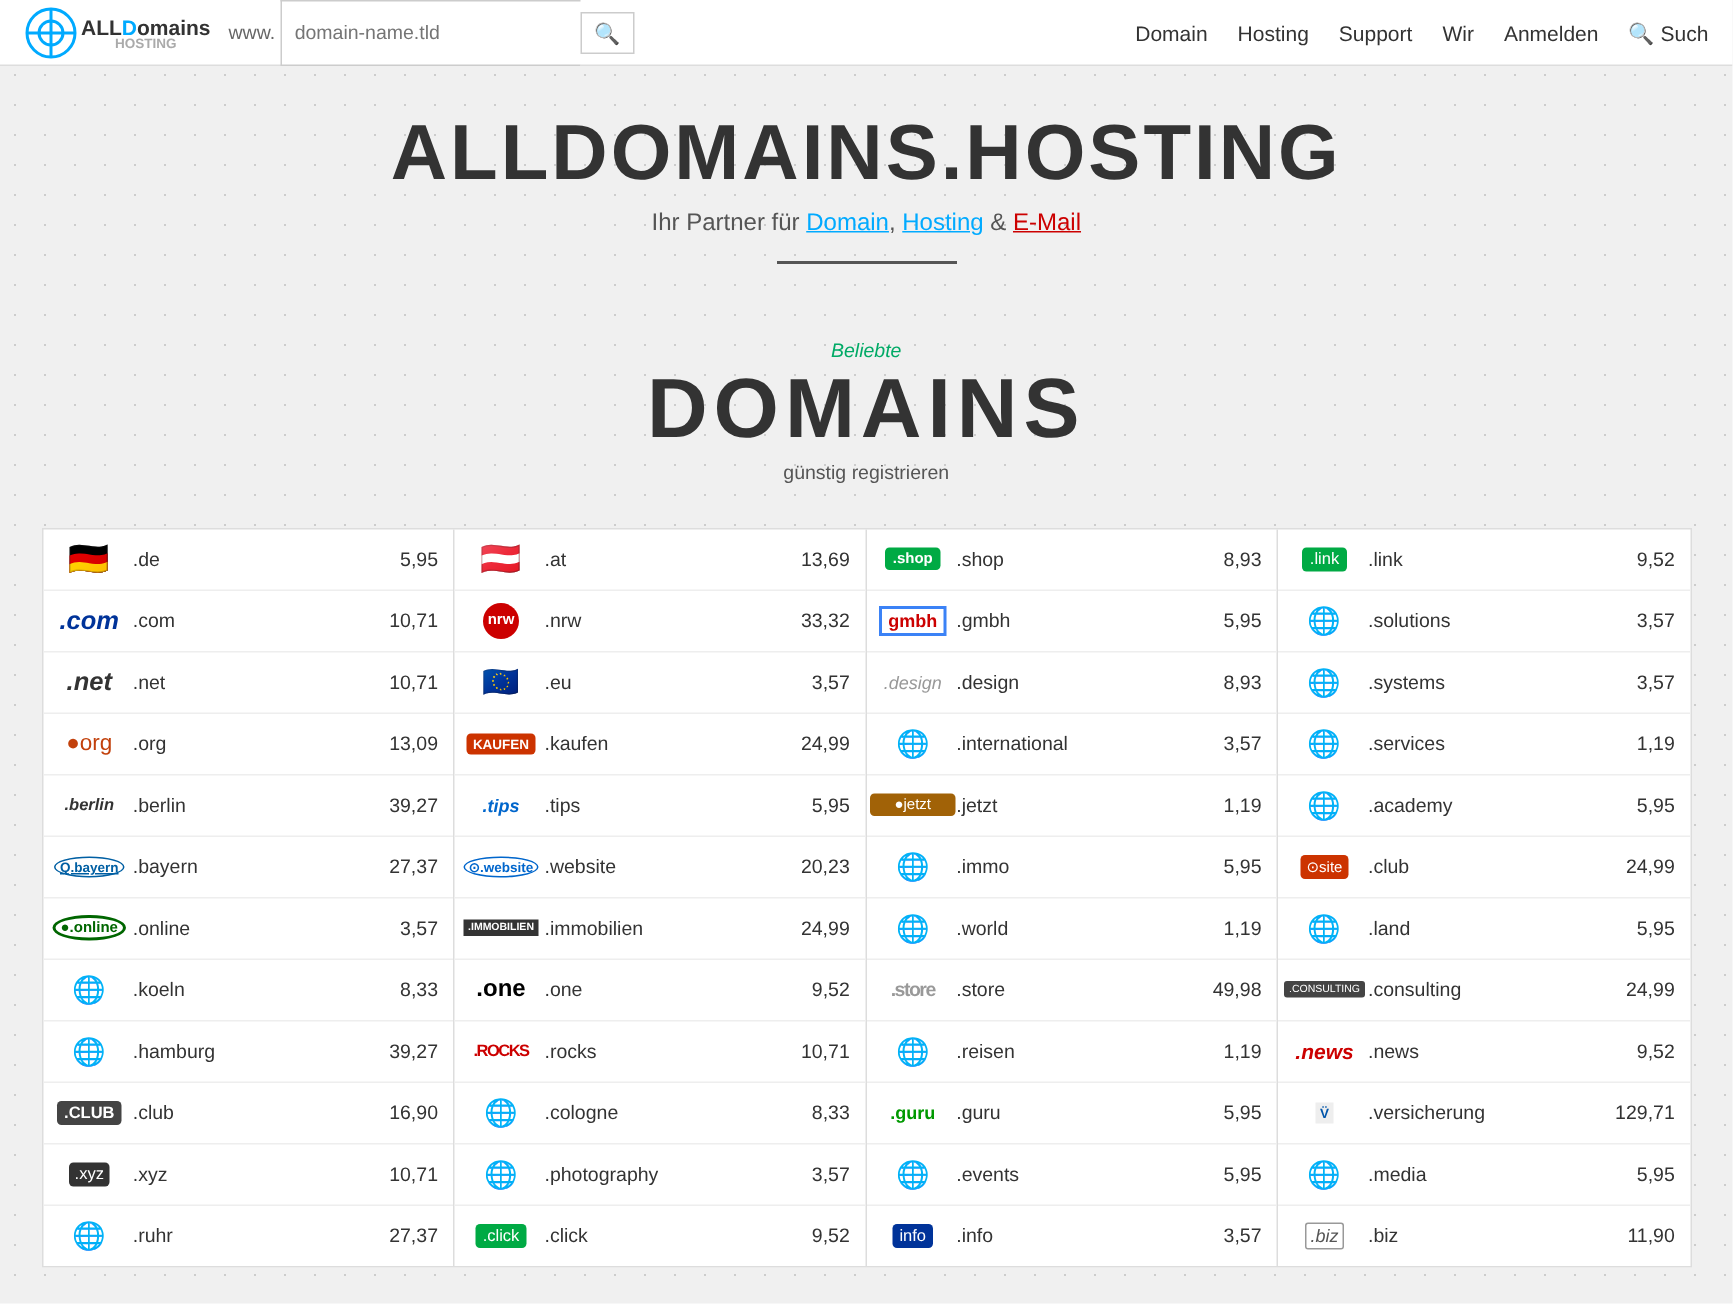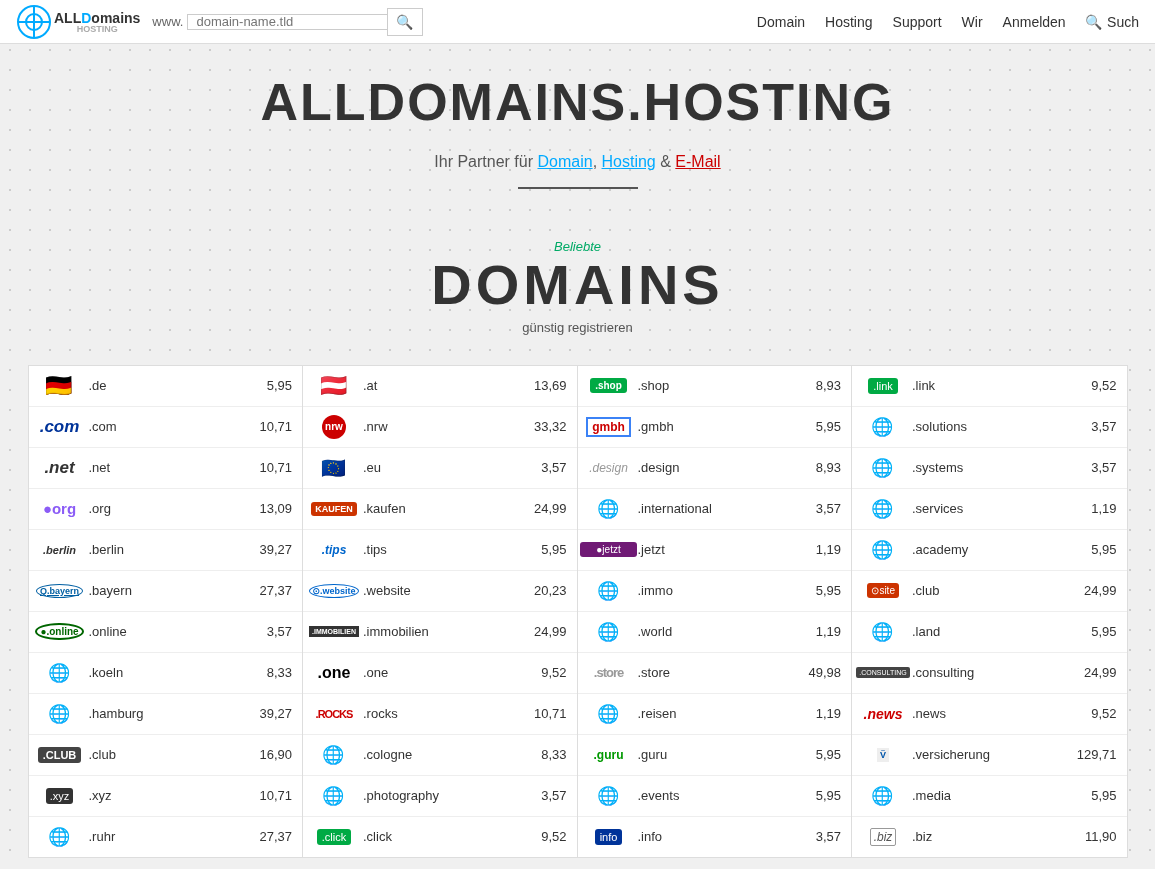--- a/index.html
+++ b/index.html
@@ -45,21 +45,21 @@
       color: #666;
       margin-right: 4px;
     }
     .search-bar input {
       border: 1px solid #ccc;
       border-right: none;
       padding: 4px 8px;
       font-size: 13px;
       width: 200px;
       outline: none;
-      height: 16px;
+      height: 44px;
     }
     .search-bar button {
       background: #fff;
       border: 1px solid #ccc;
       padding: 4px 8px;
       cursor: pointer;
       height: 28px;
       font-size: 14px;
     }
 
@@ -92,21 +92,21 @@
     .hero-title {
       font-size: 52px;
       font-weight: 900;
       color: #333;
       letter-spacing: 2px;
       text-transform: uppercase;
     }
     .hero-subtitle {
       font-size: 16px;
       color: #555;
-      margin-top: 21px;
+      margin-top: 8px;
     }
     .hero-subtitle .link-domain { color: #00aaff; }
     .hero-subtitle .link-hosting { color: #00aaff; }
     .hero-subtitle .link-email { color: #cc0000; }
     .hero-divider {
       width: 120px;
       border: none;
       border-top: 2px solid #555;
       margin: 16px auto 0;
     }
@@ -251,21 +251,21 @@
     </div>
       <div class="domain-row">
       <div class="domain-logo">
           <span style="color:#333;font-size:17px;font-weight:900;font-style:italic;">.net</span>
         </div>
       <div class="domain-name">.net</div>
       <div class="domain-price">10,71</div>
     </div>
       <div class="domain-row">
       <div class="domain-logo">
-          <span style="color:#8b5cf6;font-size:15px;font-weight:700;">●org</span>
+          <span style="color:#c2410c;font-size:15px;font-weight:400;">●org</span>
         </div>
       <div class="domain-name">.org</div>
       <div class="domain-price">13,09</div>
     </div>
       <div class="domain-row">
       <div class="domain-logo">
           <span style="color:#333;font-size:11px;font-weight:900;font-style:italic;">.berlin</span>
         </div>
       <div class="domain-name">.berlin</div>
       <div class="domain-price">39,27</div>
@@ -430,21 +430,21 @@
     </div>
       <div class="domain-row">
       <div class="domain-logo">
           <span style="color:#bbb;font-size:18px;">🌐</span>
         </div>
       <div class="domain-name">.international</div>
       <div class="domain-price">3,57</div>
     </div>
       <div class="domain-row">
       <div class="domain-logo">
-          <span style="background:#701a75;color:#fff;font-size:10px;border-radius:3px;padding:2px 16px;">●jetzt</span>
+          <span style="background:#a16207;color:#fff;font-size:10px;border-radius:3px;padding:2px 16px;">●jetzt</span>
         </div>
       <div class="domain-name">.jetzt</div>
       <div class="domain-price">1,19</div>
     </div>
       <div class="domain-row">
       <div class="domain-logo">
           <span style="color:#bbb;font-size:18px;">🌐</span>
         </div>
       <div class="domain-name">.immo</div>
       <div class="domain-price">5,95</div>

